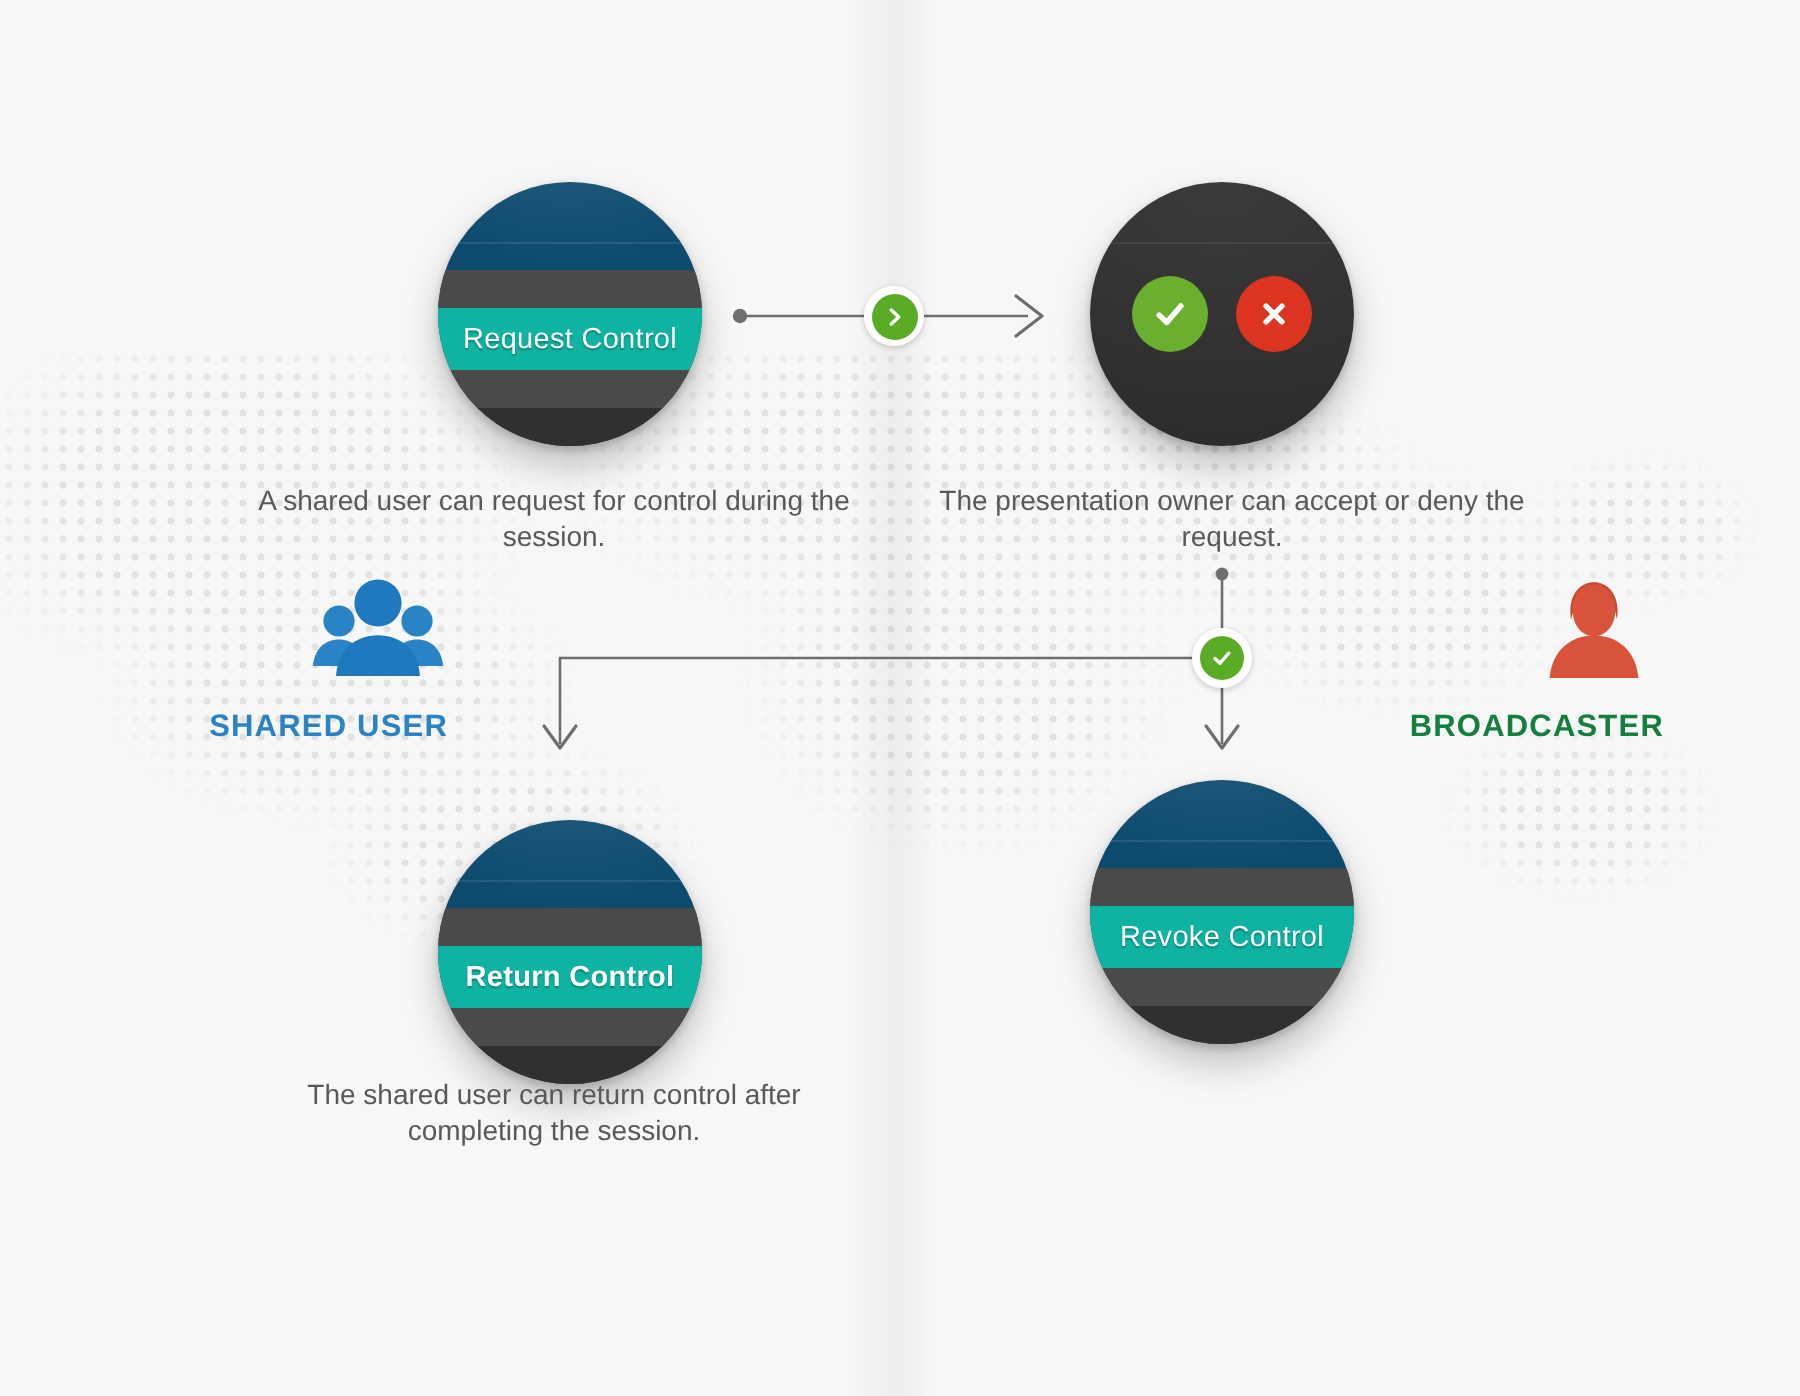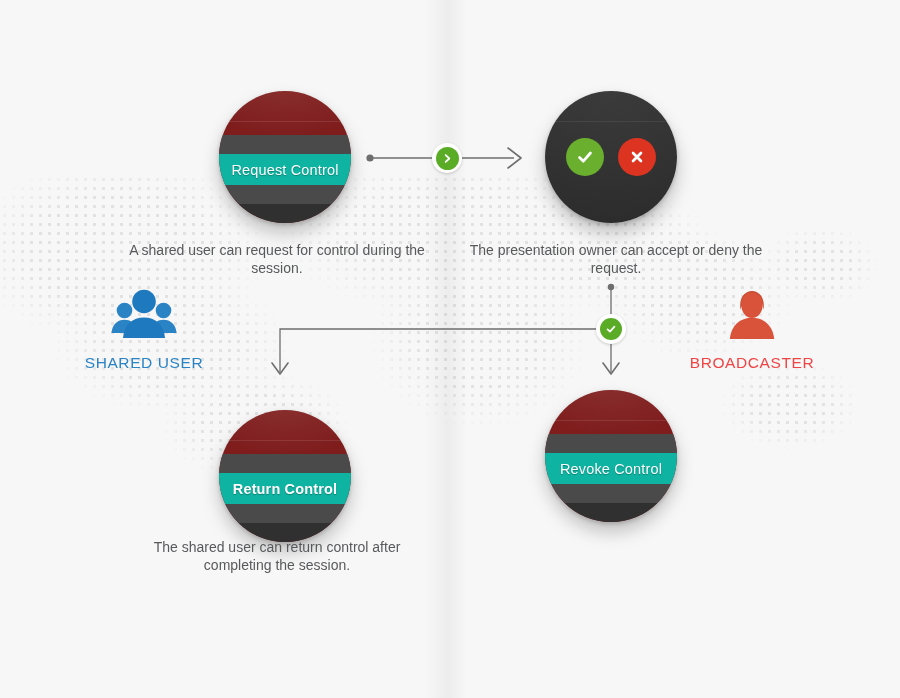--- a/index.html
+++ b/index.html
@@ -45,21 +45,21 @@
   .divider{
     position:absolute;top:0;left:425px;width:42px;height:698px;
     background:linear-gradient(to right, rgba(0,0,0,0) 0%, rgba(0,0,0,0.035) 45%, rgba(0,0,0,0.045) 55%, rgba(0,0,0,0) 100%);
     pointer-events:none;
   }
 
   
   .node{
     position:absolute;
     width:132px;height:132px;border-radius:50%;
-    background:#7f1d1d;
+    background:#0c4a6e;
     overflow:hidden;
     box-shadow:0 10px 18px rgba(0,0,0,0.22), 0 2px 4px rgba(0,0,0,0.18);
   }
   .node .band{position:absolute;left:-6px;width:146px;}
   .node .b-hairline{top:30px;height:1px;background:rgba(255,255,255,0.10);}
   .node .b-gray-top{top:44px;height:19px;background:#4a4a4a;}
   .node .b-teal{top:63px;height:31px;background:#0fb3a1;}
   .node .b-gray-bot{top:94px;height:19px;background:#4a4a4a;}
   .node .b-dark-bot{top:113px;height:30px;background:#303030;}
   .node .gloss{
@@ -88,24 +88,24 @@
   .pill.ok{background:#6aaf2e;}
   .pill.no{background:#dc3420;}
 
   
   .caption{
     position:absolute;text-align:center;
     color:#58595b;font-size:14px;line-height:18px;
   }
 
   
-  .role{position:absolute;text-align:center;}
+  .role{position:absolute;text-align:right;font-weight:bold;}
   .role .rlabel{font-size:15.5px;letter-spacing:.6px;margin-top:6px;}
   .role-shared .rlabel{color:#2a83c4;}
-  .role-bcast .rlabel{color:#ef4444;}
+  .role-bcast .rlabel{color:#15803d;}
 
   
   .conn{position:absolute;left:0;top:0;width:900px;height:698px;pointer-events:none;}
 
   .badge-green{
     position:absolute;width:30px;height:30px;border-radius:50%;
     background:#ffffff;box-shadow:0 1px 3px rgba(0,0,0,0.18);
     display:flex;align-items:center;justify-content:center;
   }
   .badge-green .inner{

